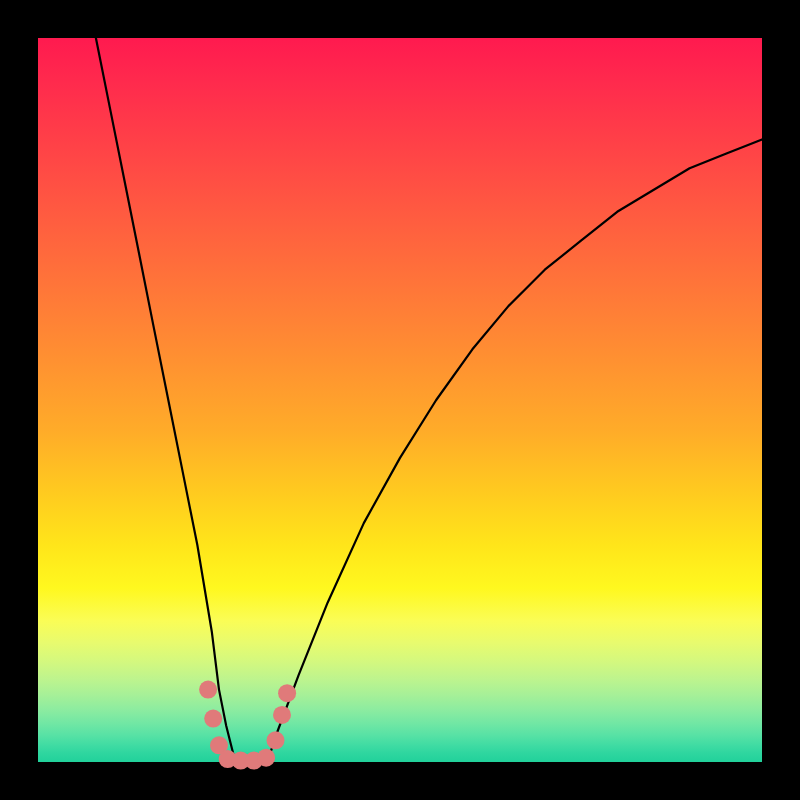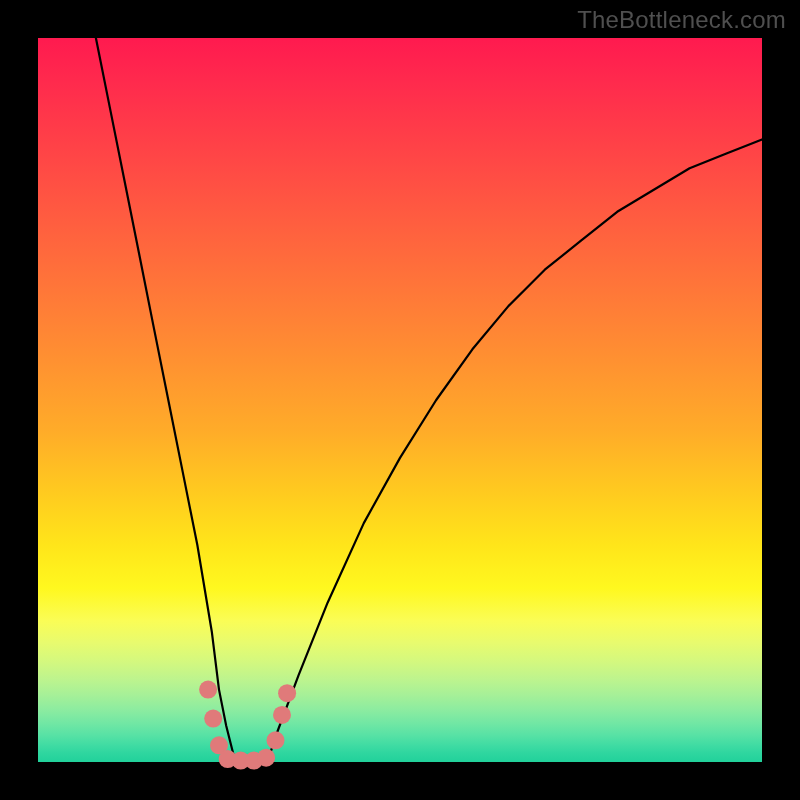--- a/index.html
+++ b/index.html
@@ -65,21 +65,20 @@
     top: 0;
     width: 724px;
     height: 724px;
     overflow: visible;
   }
 </style>
 </head>
 <body>
 
 <div class="frame">
-  <div class="watermark">TheBottleneck.com</div>
 
   <div class="plot-area">
     <svg class="curve" viewBox="0 0 724 724">
       <path id="curve-path" fill="none" stroke="#000000" stroke-width="2.2" stroke-linecap="round" stroke-linejoin="round" d="M57.9 0.0 L72.4 72.4 L86.9 144.8 L101.4 217.2 L115.8 289.6 L130.3 362.0 L144.8 434.4 L159.3 506.8 L173.8 593.7 L181.0 651.6 L188.2 687.8 L195.5 716.8 L202.7 724.0 L210.0 724.0 L217.2 724.0 L224.4 724.0 L231.7 716.8 L238.9 695.0 L260.6 637.1 L289.6 564.7 L325.8 485.1 L362.0 419.9 L398.2 362.0 L434.4 311.3 L470.6 267.9 L506.8 231.7 L543.0 202.7 L579.2 173.8 L615.4 152.0 L651.6 130.3 L687.8 115.8 L724.0 101.4"></path>
       <g id="marker-group">
           <circle cx="170.1" cy="651.6" r="9" fill="#e07a7a"></circle>
           <circle cx="175.2" cy="680.6" r="9" fill="#e07a7a"></circle>
           <circle cx="181.0" cy="707.3" r="9" fill="#e07a7a"></circle>
           <circle cx="189.7" cy="721.1" r="9" fill="#e07a7a"></circle>
           <circle cx="202.7" cy="722.6" r="9" fill="#e07a7a"></circle>

